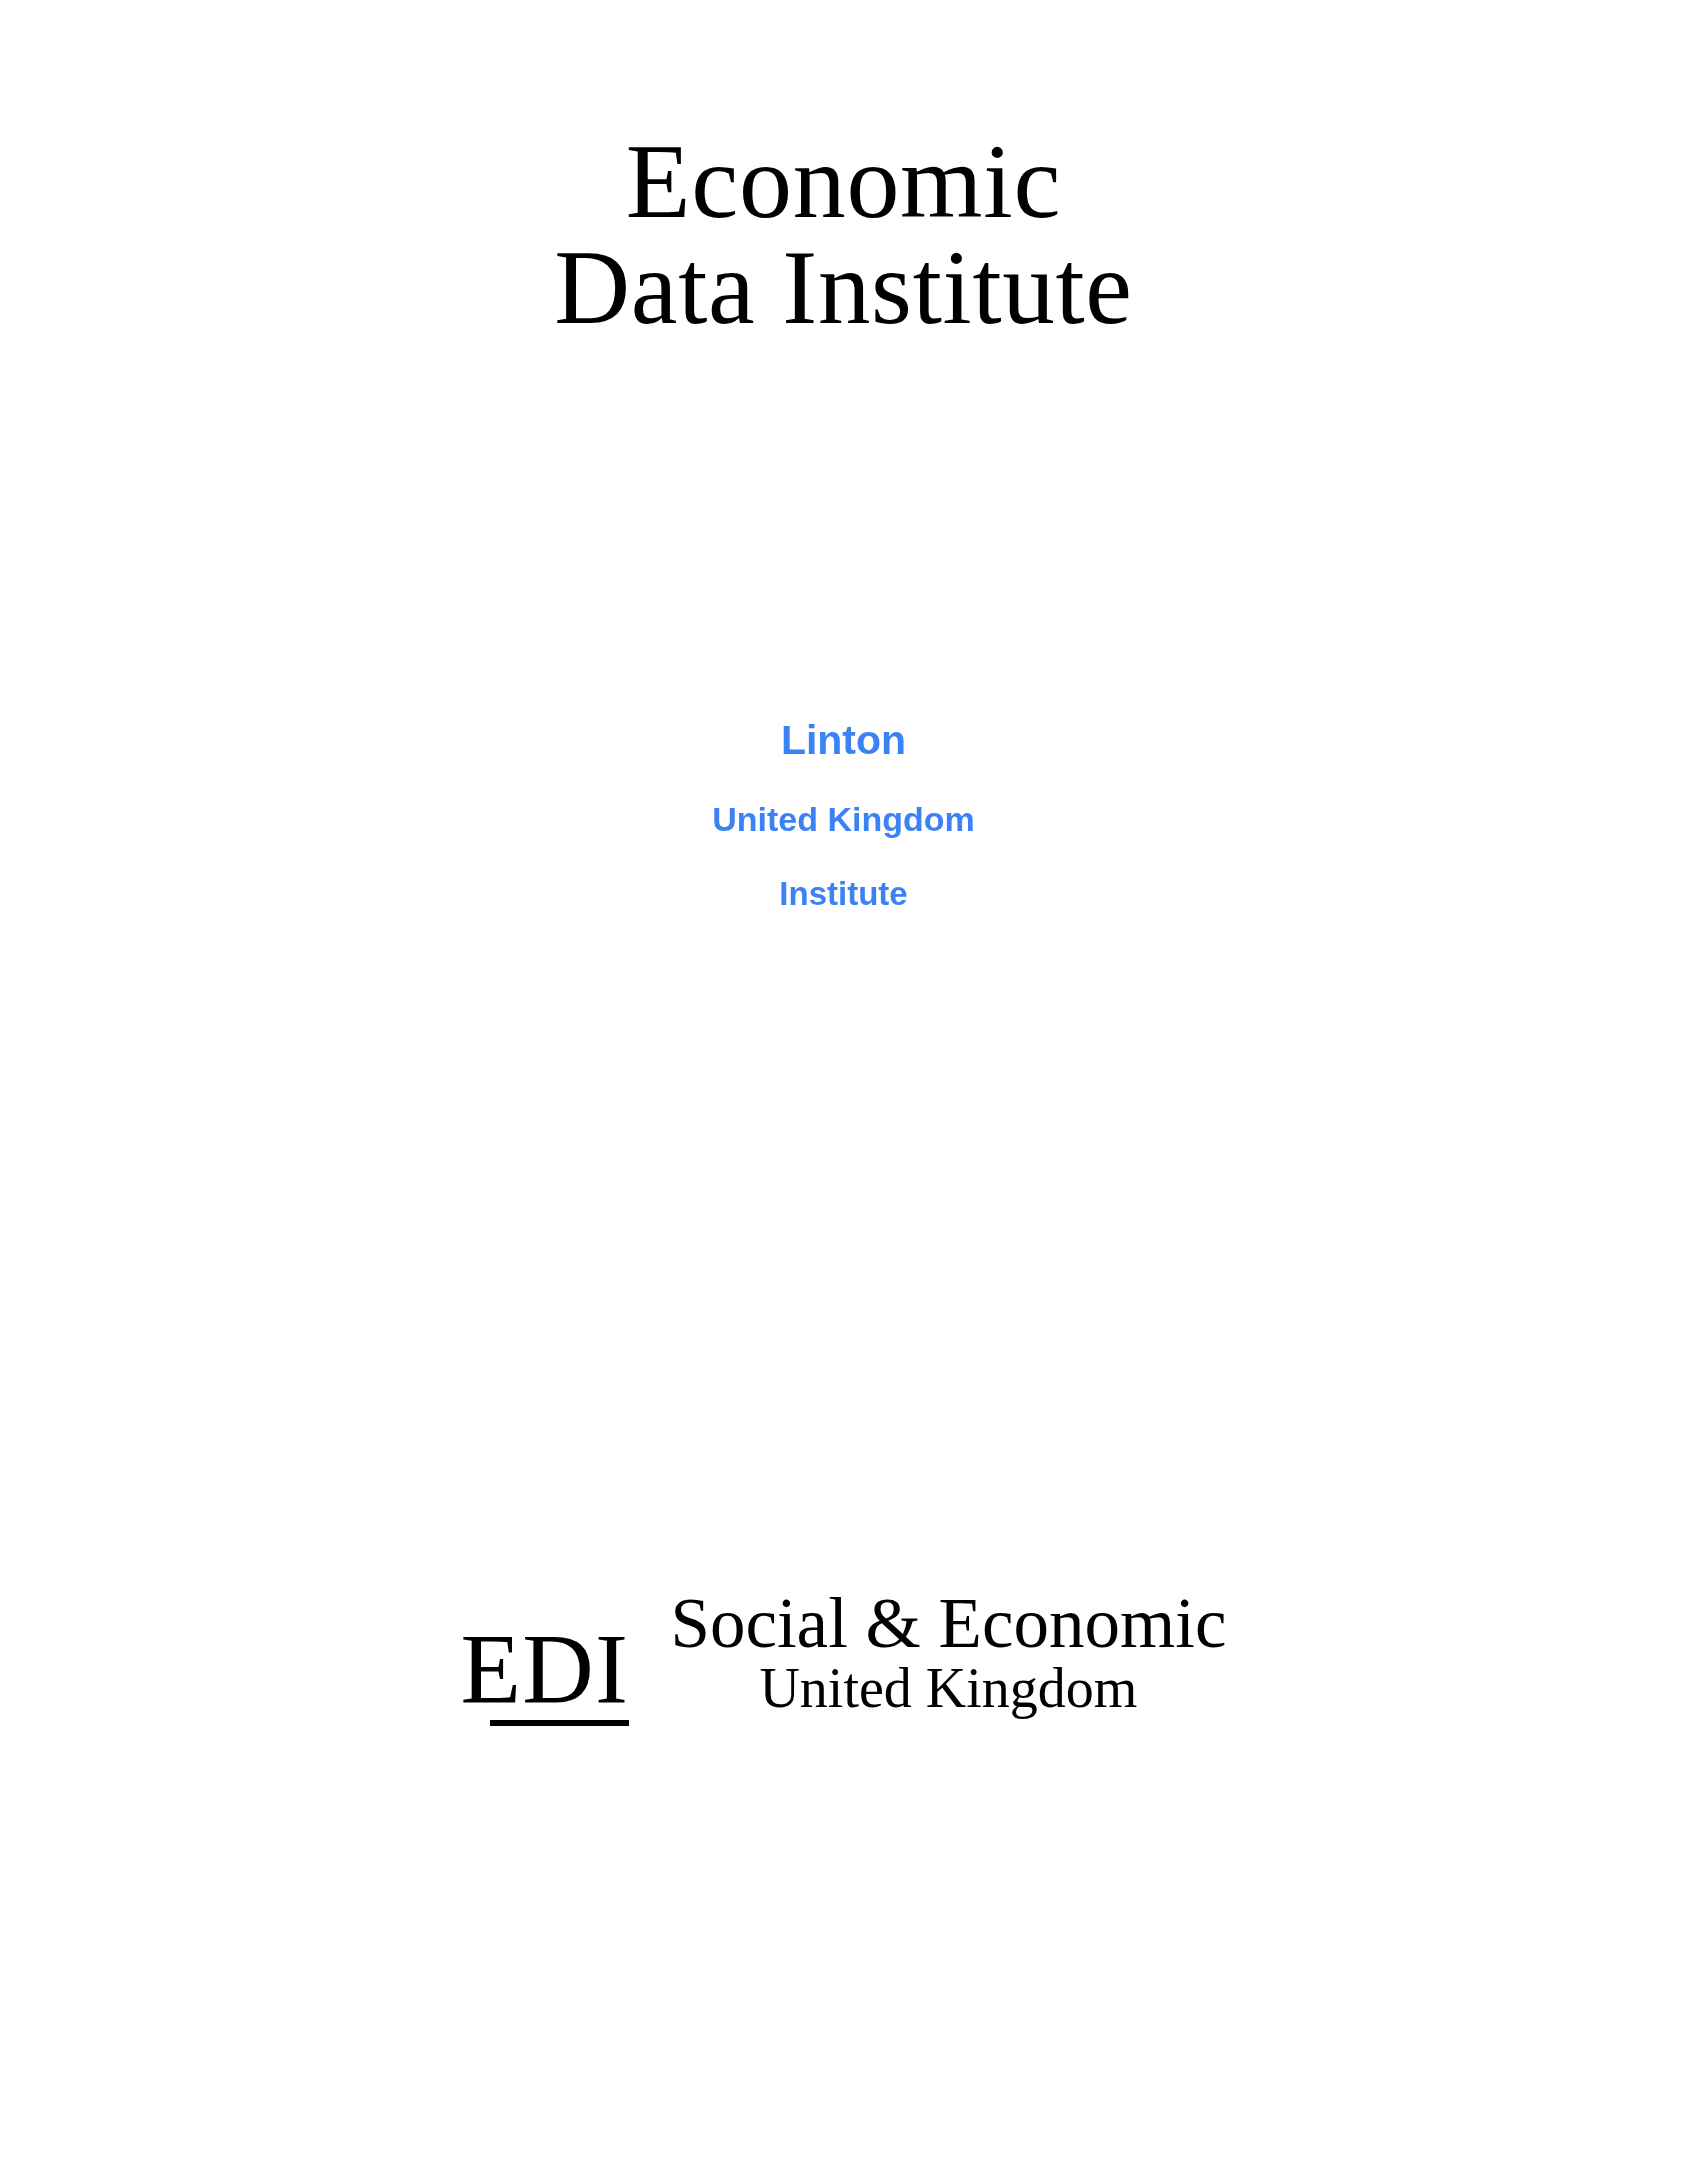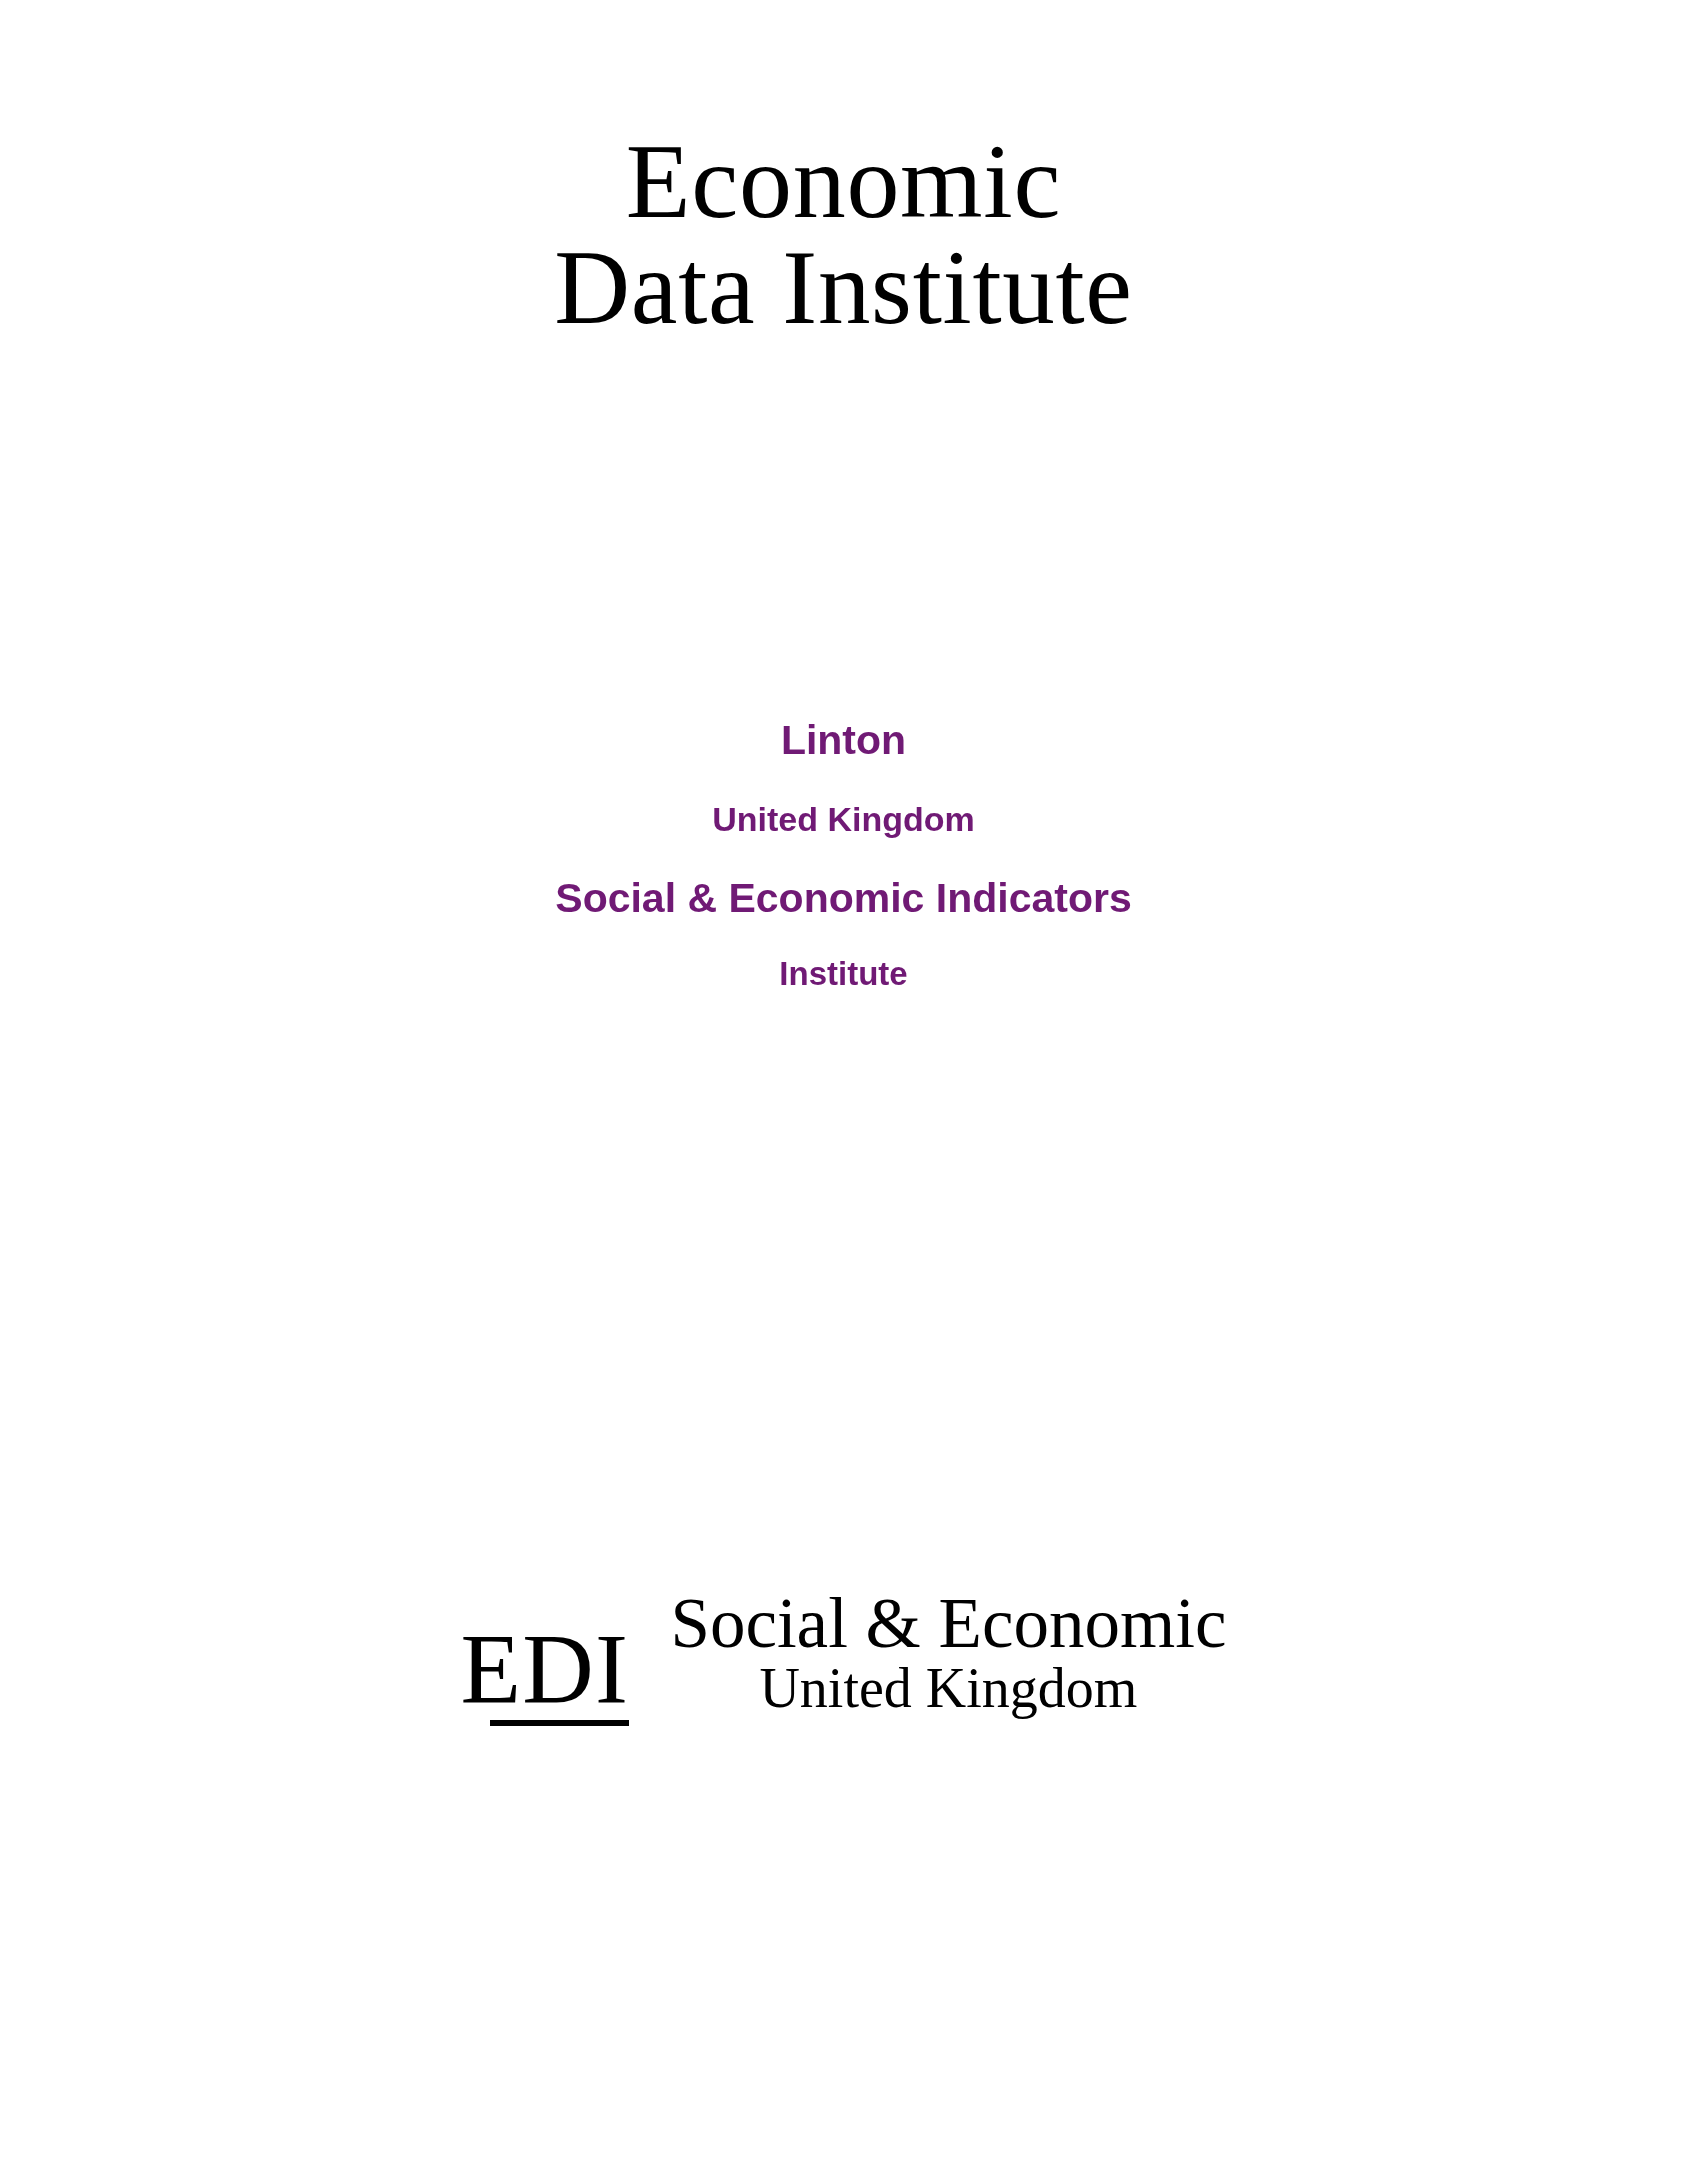--- a/index.html
+++ b/index.html
@@ -47,21 +47,21 @@
   
   .title-block {
     position: absolute;
     top: 715px;
     left: 0;
     width: 1687px;
     text-align: center;
   }
   .title-block .t-line {
     font-weight: bold;
-    color: #701a75;
+    color: #3b82f6;
     line-height: 1.25;
   }
   .t-area     { font-size: 41px; margin-bottom: 32px; }
   .t-type     { font-size: 33px; margin-bottom: 33px; }
   .t-country  { font-size: 34px; margin-bottom: 32px; }
   .t-subject  { font-size: 41px; margin-bottom: 29px; }
   .t-doc      { font-size: 33px; }
 
   
   .footer-logo {
@@ -110,21 +110,20 @@
 <div class="page">
 
   <div class="masthead">
     <div class="line1">Economic</div>
     <div class="line2">Data Institute</div>
   </div>
 
   <div class="title-block">
     <div class="t-line t-area">Linton</div>
     <div class="t-line t-country">United Kingdom</div>
-    <div class="t-line t-subject">Social &amp; Economic Indicators</div>
     <div class="t-line t-doc">Institute</div>
   </div>
 
   <div class="footer-logo">
     <div class="edi-mark">
       <span>EDI</span>
       <span class="underline-bar"></span>
     </div>
     <div class="edi-words">
       <div class="w1">Social &amp; Economic</div>

